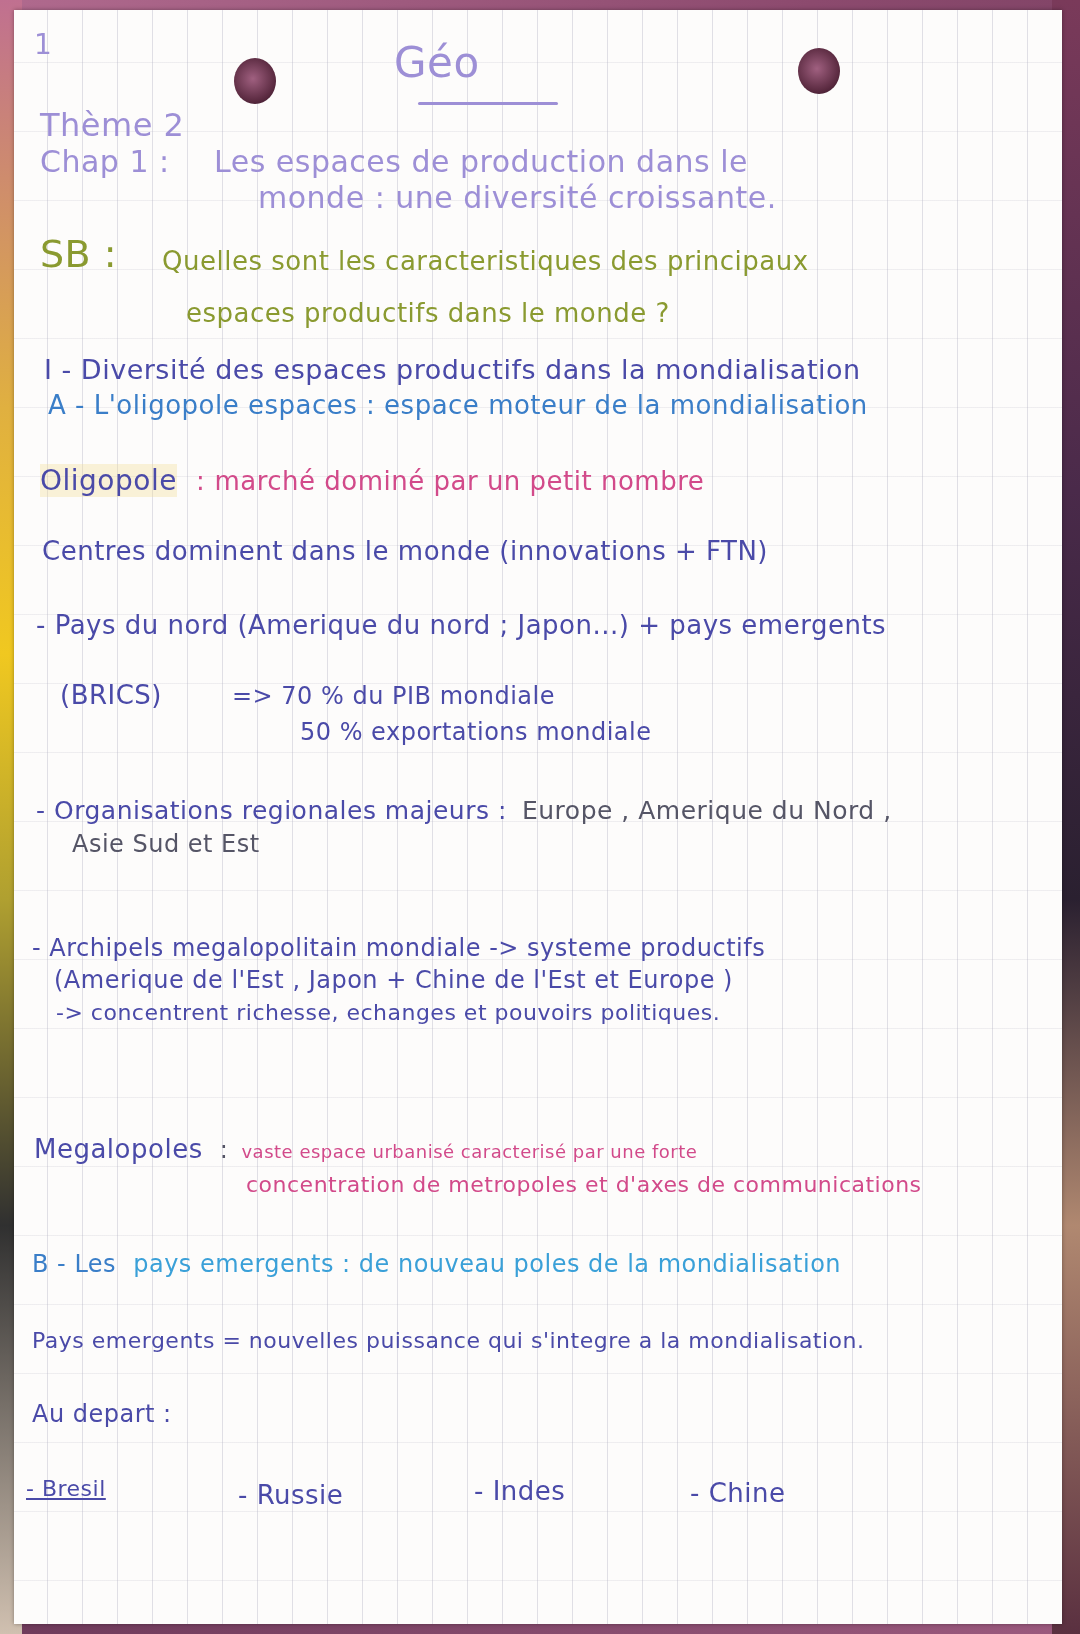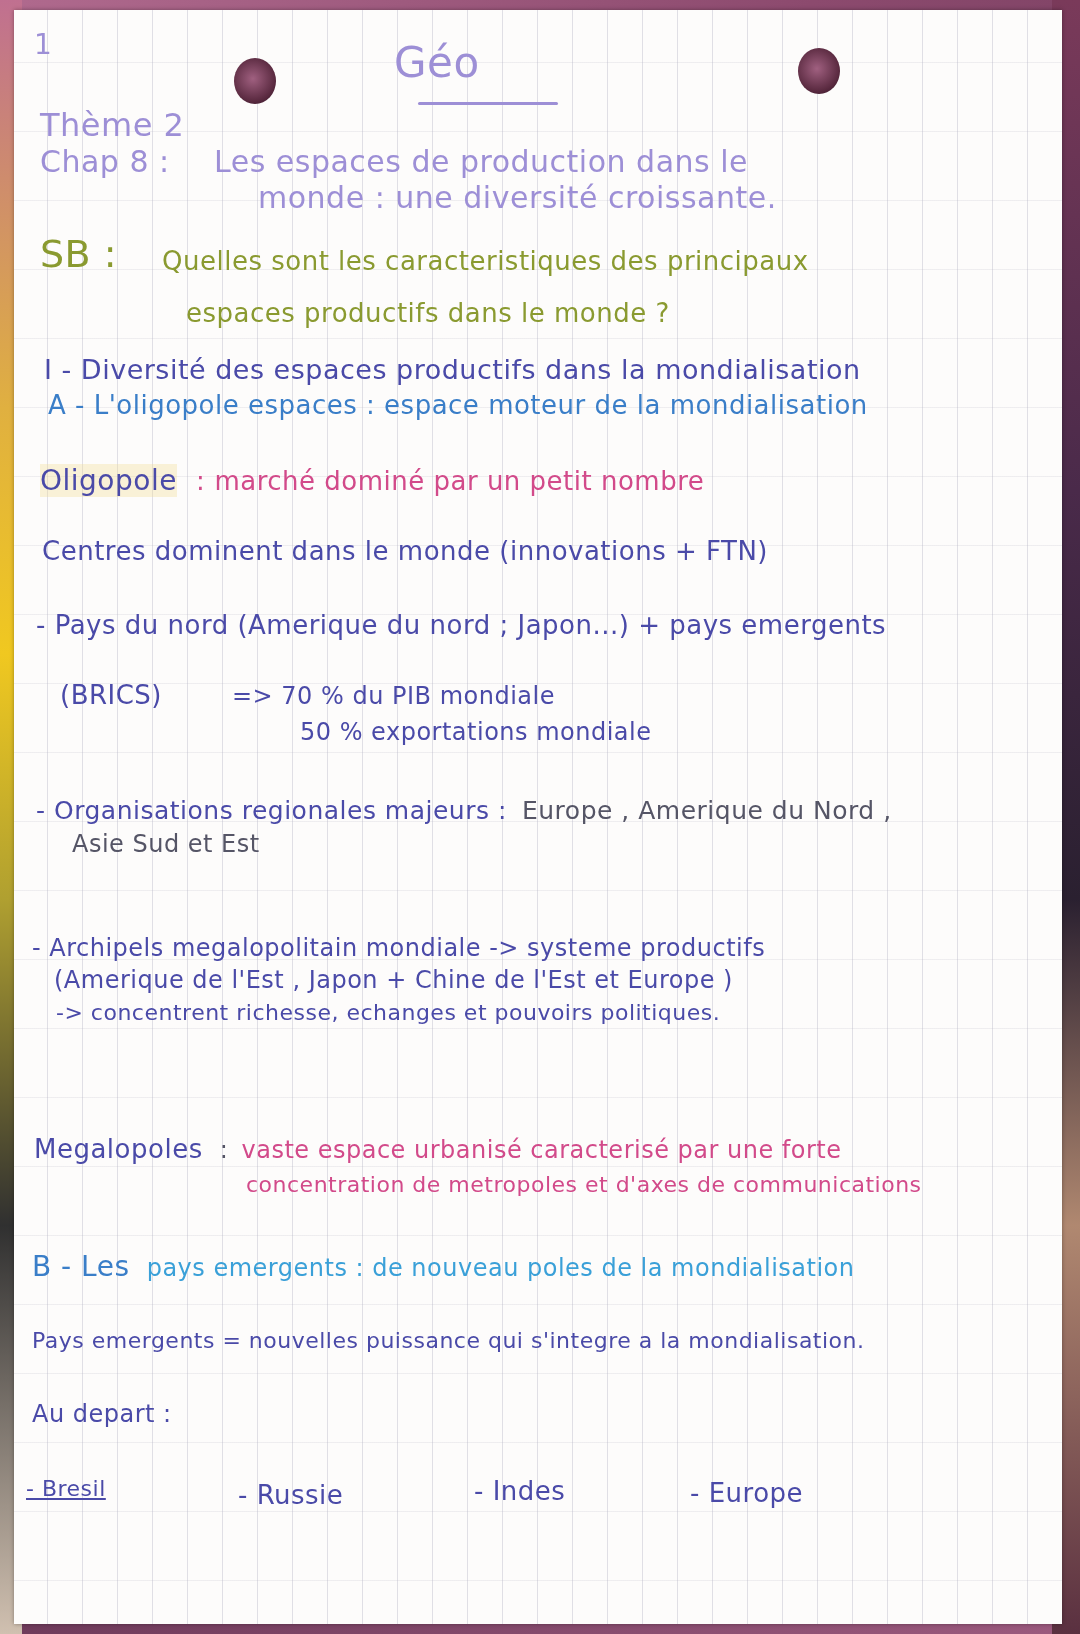--- a/index.html
+++ b/index.html
@@ -54,21 +54,21 @@
   <div class="hole" style="left:220px; top:48px;"></div>
   <div class="hole" style="left:784px; top:38px;"></div>
 
   <div class="hw purple-l" style="left:20px; top:18px; font-size:28px;">1</div>
 
   <div class="hw purple-l" style="left:380px; top:28px; font-size:42px;">Géo</div>
   <div class="underline-bar" style="left:404px; top:92px; width:140px;"></div>
 
   <div class="hw purple-l" style="left:26px; top:96px; font-size:32px;">Thème 2</div>
 
-  <div class="hw purple-l" style="left:26px; top:134px; font-size:30px;">Chap 8 :</div>
+  <div class="hw purple-l" style="left:26px; top:134px; font-size:30px;">Chap 1 :</div>
   <div class="hw purple-l" style="left:200px; top:134px; font-size:30px;">Les espaces de production dans le</div>
   <div class="hw purple-l" style="left:244px; top:170px; font-size:30px;">monde : une diversité croissante.</div>
 
   <div class="hw green" style="left:26px; top:222px; font-size:38px;">SB :</div>
   <div class="hw green" style="left:148px; top:236px; font-size:26px;">Quelles sont les caracteristiques des principaux</div>
   <div class="hw green" style="left:172px; top:288px; font-size:26px;">espaces productifs dans le monde ?</div>
 
   <div class="hw navy" style="left:30px; top:344px; font-size:27px;">I - Diversité des espaces productifs dans la mondialisation</div>
   <div class="hw blue" style="left:34px; top:380px; font-size:26px;">A - L'oligopole espaces : espace moteur de la mondialisation</div>
 
@@ -91,31 +91,31 @@
   </div>
   <div class="hw gray" style="left:58px; top:820px; font-size:24px;">Asie Sud et Est</div>
 
   <div class="hw navy" style="left:18px; top:924px; font-size:24px;">- Archipels megalopolitain mondiale  -&gt;  systeme productifs</div>
   <div class="hw navy" style="left:40px; top:956px; font-size:24px;">(Amerique de l'Est , Japon + Chine de l'Est et Europe )</div>
   <div class="hw navy" style="left:42px; top:990px; font-size:22px;">-&gt; concentrent richesse, echanges et pouvoirs politiques.</div>
 
   <div style="position:absolute; left:20px; top:1124px;">
     <span class="hw navy" style="position:relative; font-size:26px;">Megalopoles</span>
     <span class="hw gray" style="position:relative; font-size:24px; margin-left:12px;">:</span>
-    <span class="hw pink" style="position:relative; font-size:24px; margin-left:8px;">vaste espace urbanisé caracterisé par une forte</span>
+    <span class="hw pink" style="position:relative; font-size:18px; margin-left:8px;">vaste espace urbanisé caracterisé par une forte</span>
   </div>
   <div class="hw pink" style="left:232px; top:1162px; font-size:22px;">concentration de metropoles et d'axes de communications</div>
 
   <div style="position:absolute; left:18px; top:1240px;">
-    <span class="hw blue" style="position:relative; font-size:28px;text-align:center;">B - Les</span>
+    <span class="hw blue" style="position:relative; font-size:24px;text-align:center;">B - Les</span>
     <span class="hw cyan" style="position:relative; font-size:24px; margin-left:12px;">pays emergents : de nouveau poles de la mondialisation</span>
   </div>
 
   <div class="hw navy" style="left:18px; top:1318px; font-size:22px;">Pays emergents = nouvelles puissance qui s'integre a la mondialisation.</div>
 
   <div class="hw navy" style="left:18px; top:1390px; font-size:24px;">Au depart :</div>
 
   <div class="hw navy" style="left:12px; top:1466px; font-size:22px;text-decoration:underline;">- Bresil</div>
   <div class="hw navy" style="left:224px; top:1470px; font-size:26px;">- Russie</div>
   <div class="hw navy" style="left:460px; top:1466px; font-size:26px;">- Indes</div>
-  <div class="hw navy" style="left:676px; top:1468px; font-size:26px;">- Europe</div>
+  <div class="hw navy" style="left:676px; top:1468px; font-size:26px;">- Chine</div>
 
 </div>
 
 </body></html>

